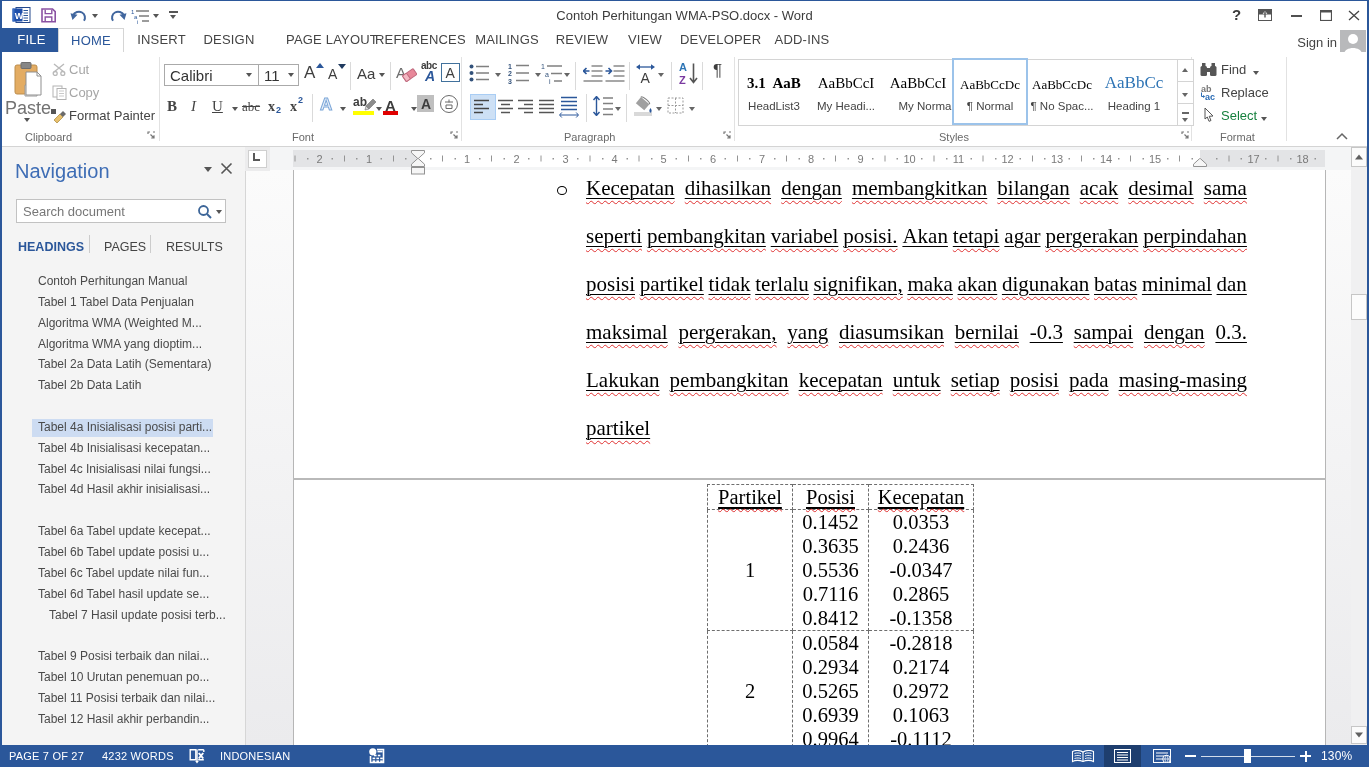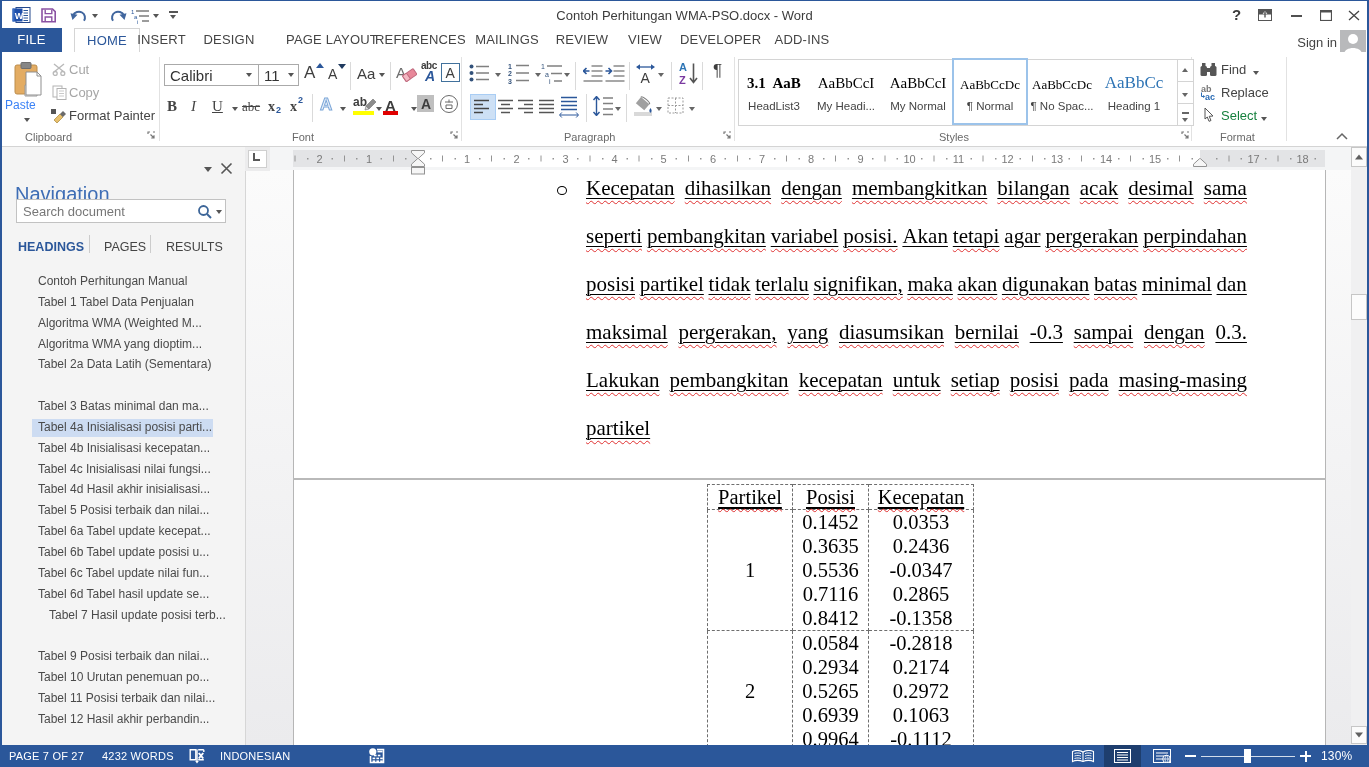--- a/index.html
+++ b/index.html
@@ -13,21 +13,21 @@
 #tabrow { position:absolute; left:1px; right:1px; top:28px; height:24px; background:#fff; }
 .tab { position:absolute; top:0; height:24px; line-height:24px; font-size:13px; color:#444; letter-spacing:.2px; text-align:center; }
 #tab-file { background:#2b579a; color:#fff; }
 #tab-home { background:#fff; color:#2b579a; border:1px solid #d5d5d5; border-bottom:none; }
 #signin { position:absolute; top:7px; right:31px; font-size:13px; color:#444; }
 #ribbon { position:absolute; left:1px; right:1px; top:52px; height:95px; background:#fff; border-bottom:1px solid #d4d4d4; }
 .gsep { position:absolute; top:5px; bottom:5px; width:1px; background:#e2e2e2; }
 
 
 #nav { position:absolute; left:1px; top:147px; width:245px; bottom:22px; background:#f4f4f4; border-right:1px solid #d6d6d6; }
-#navtitle { position:absolute; left:14px; top:13px; font-size:20px; color:#3e6db5;margin-top:23px; }
+#navtitle { position:absolute; left:14px; top:13px; font-size:20px; color:#3e6db5; }
 #navsearch { position:absolute; left:15px; top:52px; width:210px; height:24px; background:#fff; border:1px solid #c2c2c2; }
 #navsearch .ph { position:absolute; left:6px; top:4px; font-size:13px; color:#777; }
 .navtab { position:absolute; top:93px; font-size:12.5px; color:#444; }
 .navitem { position:absolute; left:0; width:100%; height:21px; line-height:21px; font-size:12px; color:#4a4a4a; padding-left:37px; white-space:nowrap; overflow:hidden; }
 .navsel { }
 
 
 #docarea { position:absolute; left:246px; right:1px; top:147px; bottom:22px; background:#f6f7f8; }
 #rulerrow { position:absolute; left:0; right:0; top:0; height:23px; background:#f4f5f6; }
 #docview { position:absolute; left:0; right:0; top:23px; bottom:0; background:linear-gradient(#fbfbfb, #ebebed); overflow:hidden; }
@@ -102,21 +102,21 @@
   <svg style="position:absolute;left:1319px;top:9px;" width="12" height="11">
       <rect x="0.5" y="0.5" width="11" height="10" fill="none" stroke="#505050" stroke-width="1.2"></rect>
       <rect x="0" y="0" width="12" height="2.5" fill="#505050"></rect>
     </svg>
   <svg style="position:absolute;left:1347px;top:9px;" width="12" height="11">
       <path d="M1 1 L11 10 M11 1 L1 10" stroke="#444" stroke-width="1.3"></path>
     </svg>
 </div>
 <div id="tabrow">
   <div class="tab" id="tab-file" style="left:0;width:61px;">FILE</div>
-  <div class="tab" id="tab-home" style="left:73px;width:66px;">HOME</div>
+  <div class="tab" id="tab-home" style="left:57px;width:66px;">HOME</div>
   <div class="tab" style="left:133px;width:55px;">INSERT</div>
   <div class="tab" style="left:200px;width:56px;">DESIGN</div>
   <div class="tab" style="left:284px;width:94px;">PAGE LAYOUT</div>
   <div class="tab" style="left:374px;width:85px;">REFERENCES</div>
   <div class="tab" style="left:471px;width:70px;">MAILINGS</div>
   <div class="tab" style="left:553px;width:56px;">REVIEW</div>
   <div class="tab" style="left:621px;width:46px;">VIEW</div>
   <div class="tab" style="left:679px;width:77px;">DEVELOPER</div>
   <div class="tab" style="left:768px;width:66px;">ADD-INS</div>
   <div id="signin">Sign in</div>
@@ -132,21 +132,21 @@
   <div class="gsep" style="left:733px;"></div>
   <div class="gsep" style="left:1190px;"></div>
   <div class="gsep" style="left:1285px;"></div>
 <svg style="position:absolute;left:12px;top:9px;" width="30" height="38">
 <rect x="2" y="4" width="22" height="29" rx="2" fill="#e3ac63" stroke="#bc8d4d"></rect>
 <rect x="8" y="1.5" width="10" height="6" rx="1" fill="#868686" stroke="#6e6e6e"></rect>
 <path d="M12 24 h12 v11 h-12 z" fill="#fff" stroke="#9a9a9a"></path>
 <path d="M13 11 L24 11 L28 15 L28 34 L13 34 Z" fill="#fff" stroke="#8f8f8f"></path>
 <path d="M24 11 L24 15 L28 15" fill="none" stroke="#8f8f8f"></path>
 </svg>
-<div style="position:absolute;left:4px;top:46px;font-size:12px;color:#3b82f6;white-space:nowrap;width:46px;text-align:left;">Paste</div>
+<div style="position:absolute;left:4px;top:46px;font-size:18px;color:#737373;white-space:nowrap;width:46px;text-align:left;">Paste</div>
 <div style="position:absolute;left:23px;top:66px;width:0;height:0;border-left:3.5px solid transparent;border-right:3.5px solid transparent;border-top:4px solid #555;"></div>
 <svg style="position:absolute;left:51px;top:11px;" width="16" height="13">
 <path d="M2 1 L12 9 M12 1 L2 9" stroke="#b9b9b9" stroke-width="1.4" fill="none"></path>
 <circle cx="3.2" cy="10.5" r="2" fill="none" stroke="#b9b9b9" stroke-width="1.3"></circle>
 <circle cx="10.8" cy="10.5" r="2" fill="none" stroke="#b9b9b9" stroke-width="1.3"></circle>
 </svg>
 <div style="position:absolute;left:68px;top:10px;font-size:13px;color:#a6a6a6;white-space:nowrap;">Cut</div>
 <svg style="position:absolute;left:51px;top:33px;" width="16" height="15">
 <rect x="1" y="1" width="9" height="11" fill="#fff" stroke="#b3b3b3"></rect>
 <rect x="5" y="3.5" width="9" height="11" fill="#fff" stroke="#b3b3b3"></rect>
@@ -330,21 +330,21 @@
 <div style="position:absolute;left:737px;top:8px;width:72px;height:65px;overflow:hidden;">
       <div style="position:absolute;left:0;top:15px;width:72px;text-align:center;font-size:15px;color:#000;font-family:'Liberation Serif',serif;white-space:nowrap;"><b>3.1&nbsp; AaB</b></div>
       <div style="position:absolute;left:0;top:40px;width:72px;text-align:center;font-size:11.5px;color:#444;white-space:nowrap;">HeadList3</div>
     </div>
 <div style="position:absolute;left:809px;top:8px;width:72px;height:65px;overflow:hidden;">
       <div style="position:absolute;left:0;top:15px;width:72px;text-align:center;font-size:15px;color:#000;font-family:'Liberation Serif',serif;white-space:nowrap;">AaBbCcI</div>
       <div style="position:absolute;left:0;top:40px;width:72px;text-align:center;font-size:11.5px;color:#444;white-space:nowrap;">My Headi...</div>
     </div>
 <div style="position:absolute;left:881px;top:8px;width:72px;height:65px;overflow:hidden;">
       <div style="position:absolute;left:0;top:15px;width:72px;text-align:center;font-size:15px;color:#000;font-family:'Liberation Serif',serif;white-space:nowrap;">AaBbCcI</div>
-      <div style="position:absolute;left:0;top:40px;width:72px;text-align:center;font-size:11.5px;color:#444;white-space:nowrap;">My Normal</div>
+      <div style="position:absolute;left:0;top:40px;width:72px;text-align:right;font-size:11.5px;color:#444;white-space:nowrap;">My Normal</div>
     </div>
 <div style="position:absolute;left:953px;top:8px;width:72px;height:65px;overflow:hidden;">
       <div style="position:absolute;left:0;top:17px;width:72px;text-align:center;font-size:13px;color:#000;font-family:'Liberation Serif',serif;white-space:nowrap;">AaBbCcDc</div>
       <div style="position:absolute;left:0;top:40px;width:72px;text-align:center;font-size:11.5px;color:#444;white-space:nowrap;">¶ Normal</div>
     </div>
 <div style="position:absolute;left:1025px;top:8px;width:72px;height:65px;overflow:hidden;">
       <div style="position:absolute;left:0;top:17px;width:72px;text-align:center;font-size:13px;color:#000;font-family:'Liberation Serif',serif;white-space:nowrap;">AaBbCcDc</div>
       <div style="position:absolute;left:0;top:40px;width:72px;text-align:center;font-size:11.5px;color:#444;white-space:nowrap;">¶ No Spac...</div>
     </div>
 <div style="position:absolute;left:1097px;top:8px;width:72px;height:65px;overflow:hidden;">
@@ -407,27 +407,26 @@
   <div style="position:absolute;left:88px;top:88px;width:1px;height:18px;background:#ccc;"></div>
   <div style="position:absolute;left:149px;top:88px;width:1px;height:18px;background:#ccc;"></div>
   <div class="navtab" style="left:17px;color:#2b579a;font-weight:bold;">HEADINGS</div>
   <div class="navtab" style="left:103px;">PAGES</div>
   <div class="navtab" style="left:165px;">RESULTS</div>
   <div class="navitem" style="top:124px;">Contoh Perhitungan Manual</div>
   <div class="navitem" style="top:145px;">Tabel 1 Tabel Data Penjualan</div>
   <div class="navitem" style="top:166px;">Algoritma WMA (Weighted M...</div>
   <div class="navitem" style="top:187px;">Algoritma WMA yang dioptim...</div>
   <div class="navitem" style="top:207px;">Tabel 2a Data Latih (Sementara)</div>
-  <div class="navitem" style="top:249px;">Tabel 3 Batas minimal dan ma...</div>
+  <div class="navitem" style="top:228px;">Tabel 2b Data Latih</div>
   <div style="position:absolute;left:31px;top:272px;width:181px;height:18px;background:#cddcf2;"></div>
   <div class="navitem navsel" style="top:270px;">Tabel 4a Inisialisasi posisi parti...</div>
   <div class="navitem" style="top:291px;">Tabel 4b Inisialisasi kecepatan...</div>
   <div class="navitem" style="top:312px;">Tabel 4c Inisialisasi nilai fungsi...</div>
   <div class="navitem" style="top:332px;">Tabel 4d Hasil akhir inisialisasi...</div>
-  <div class="navitem" style="top:353px;">Tabel 5 Posisi terbaik dan nilai...</div>
   <div class="navitem" style="top:374px;">Tabel 6a Tabel update kecepat...</div>
   <div class="navitem" style="top:395px;">Tabel 6b Tabel update posisi u...</div>
   <div class="navitem" style="top:416px;">Tabel 6c Tabel update nilai fun...</div>
   <div class="navitem" style="top:437px;">Tabel 6d Tabel hasil update se...</div>
   <div class="navitem" style="top:458px;margin-left:11px;">Tabel 7 Hasil update posisi terb...</div>
   <div class="navitem" style="top:499px;">Tabel 9 Posisi terbaik dan nilai...</div>
   <div class="navitem" style="top:520px;">Tabel 10 Urutan penemuan po...</div>
   <div class="navitem" style="top:541px;">Tabel 11 Posisi terbaik dan nilai...</div>
   <div class="navitem" style="top:562px;">Tabel 12 Hasil akhir perbandin...</div>
 </div>

